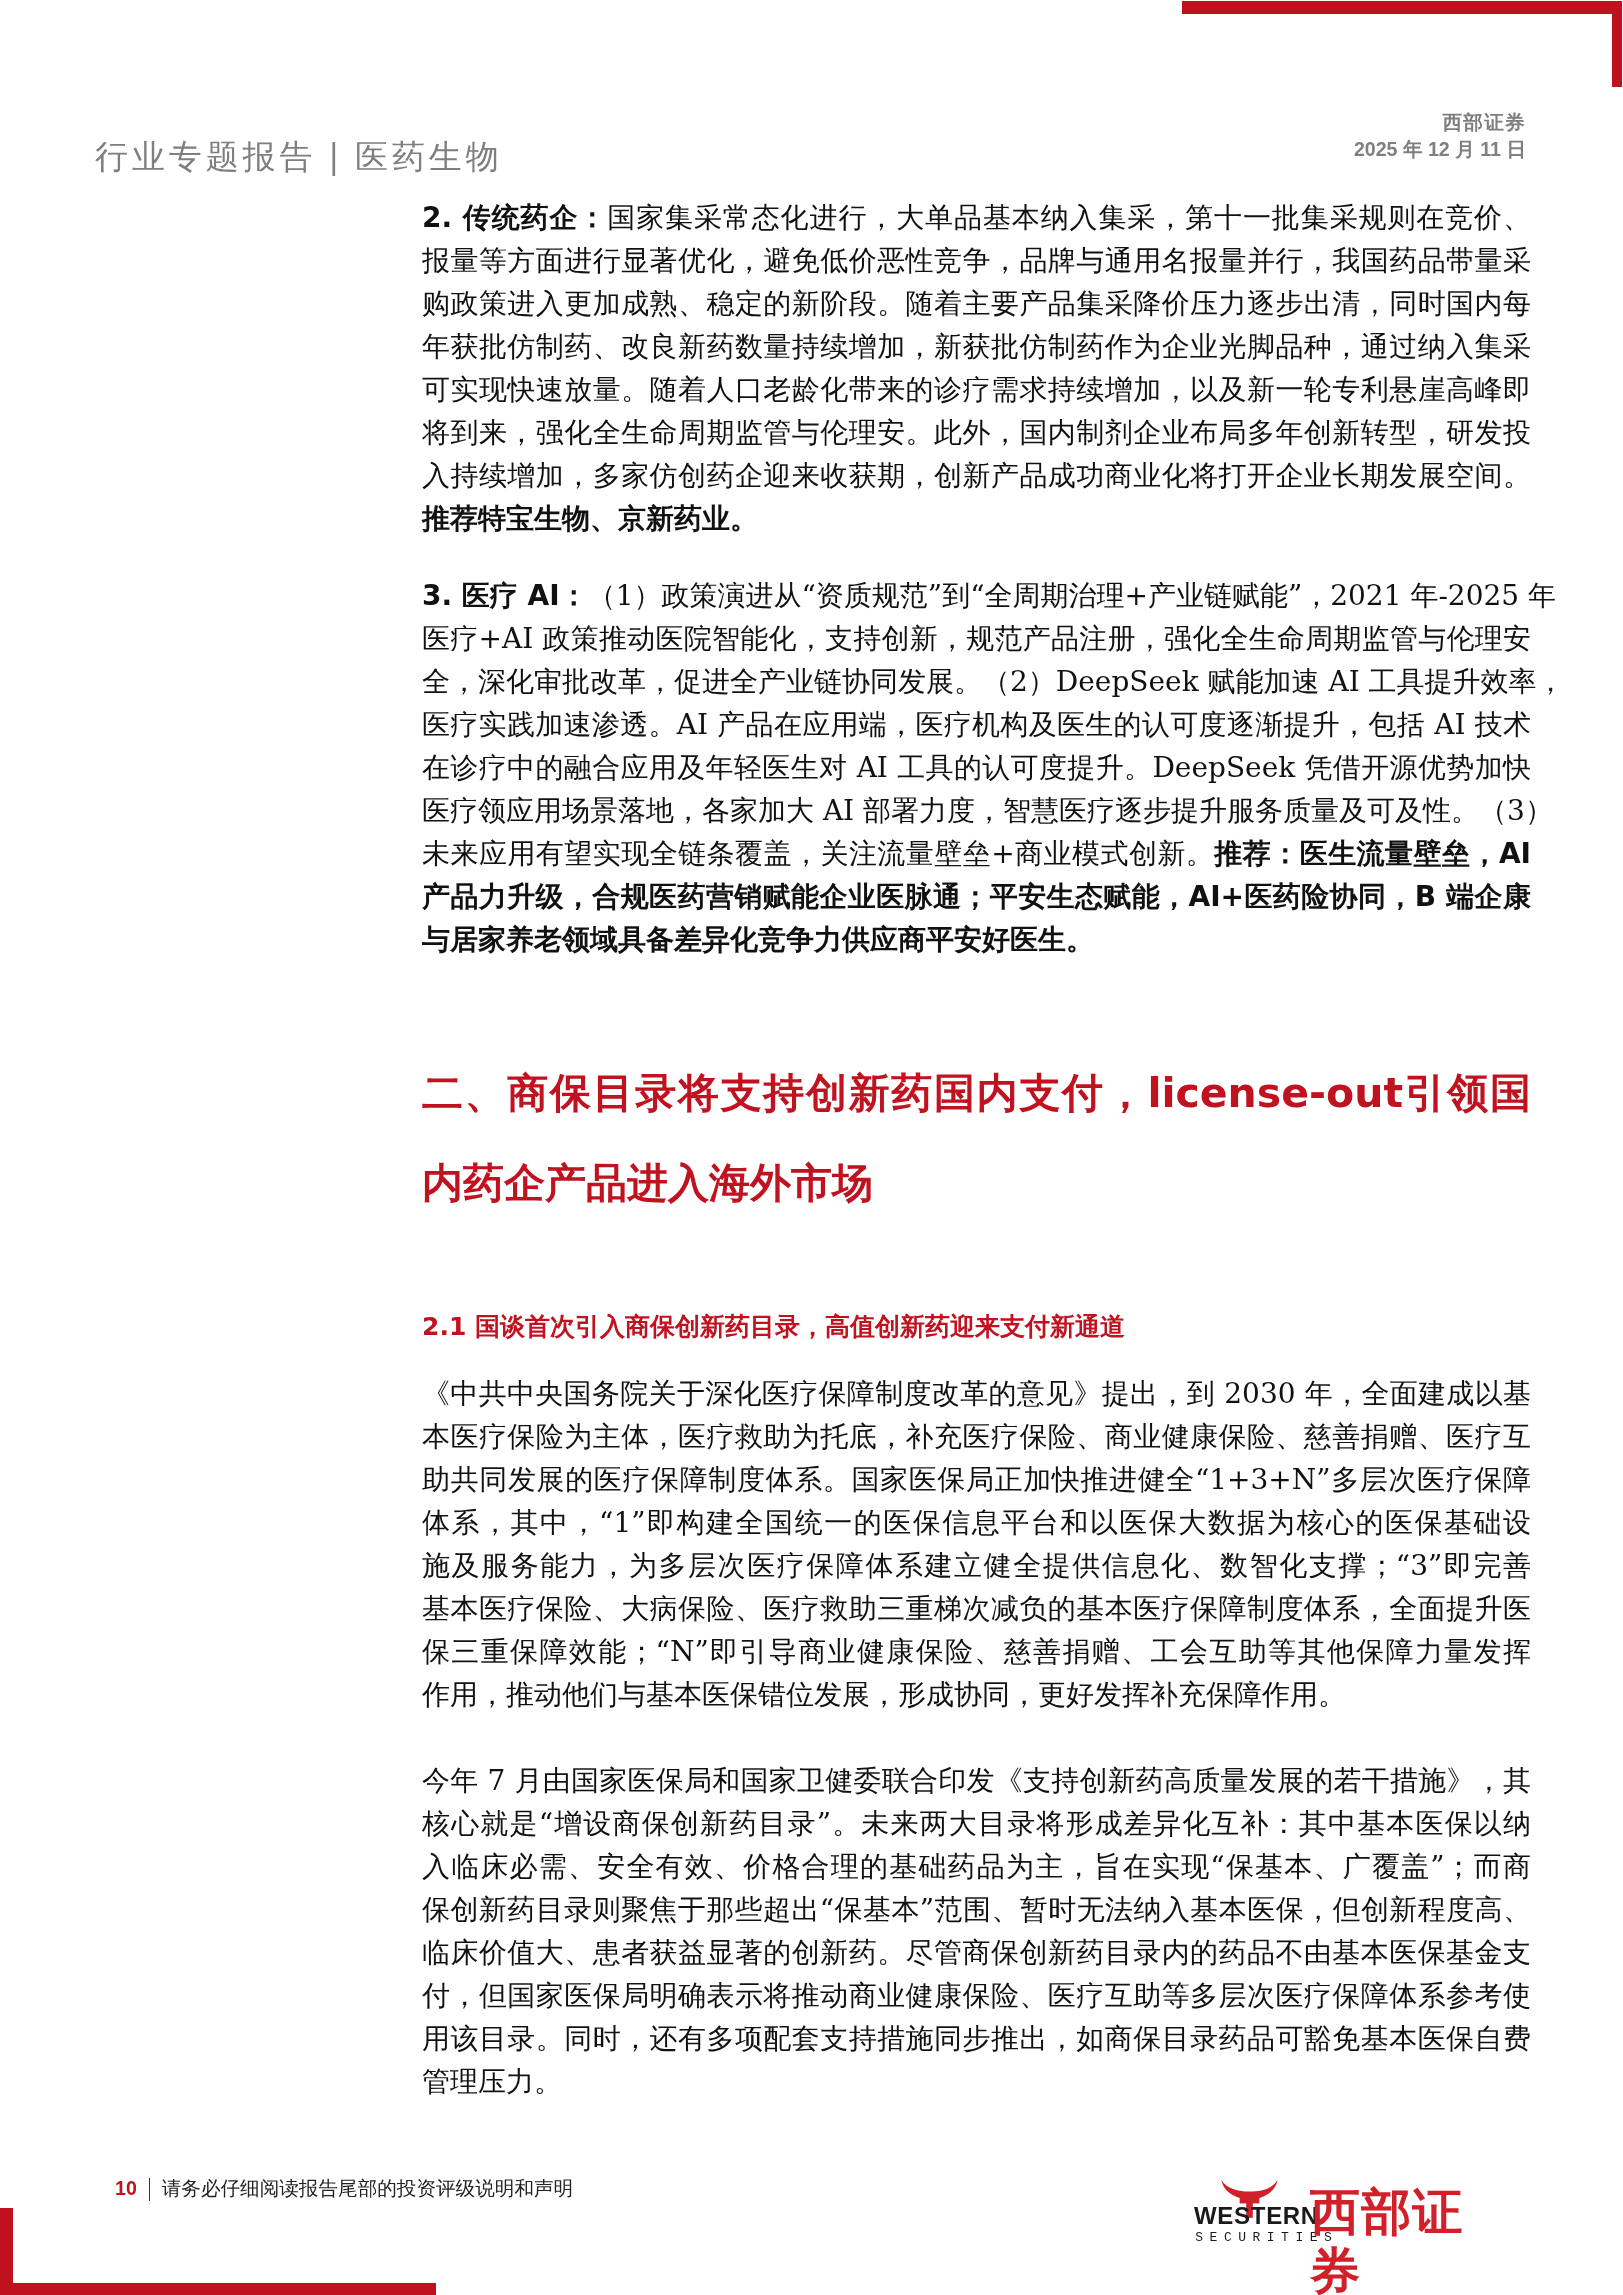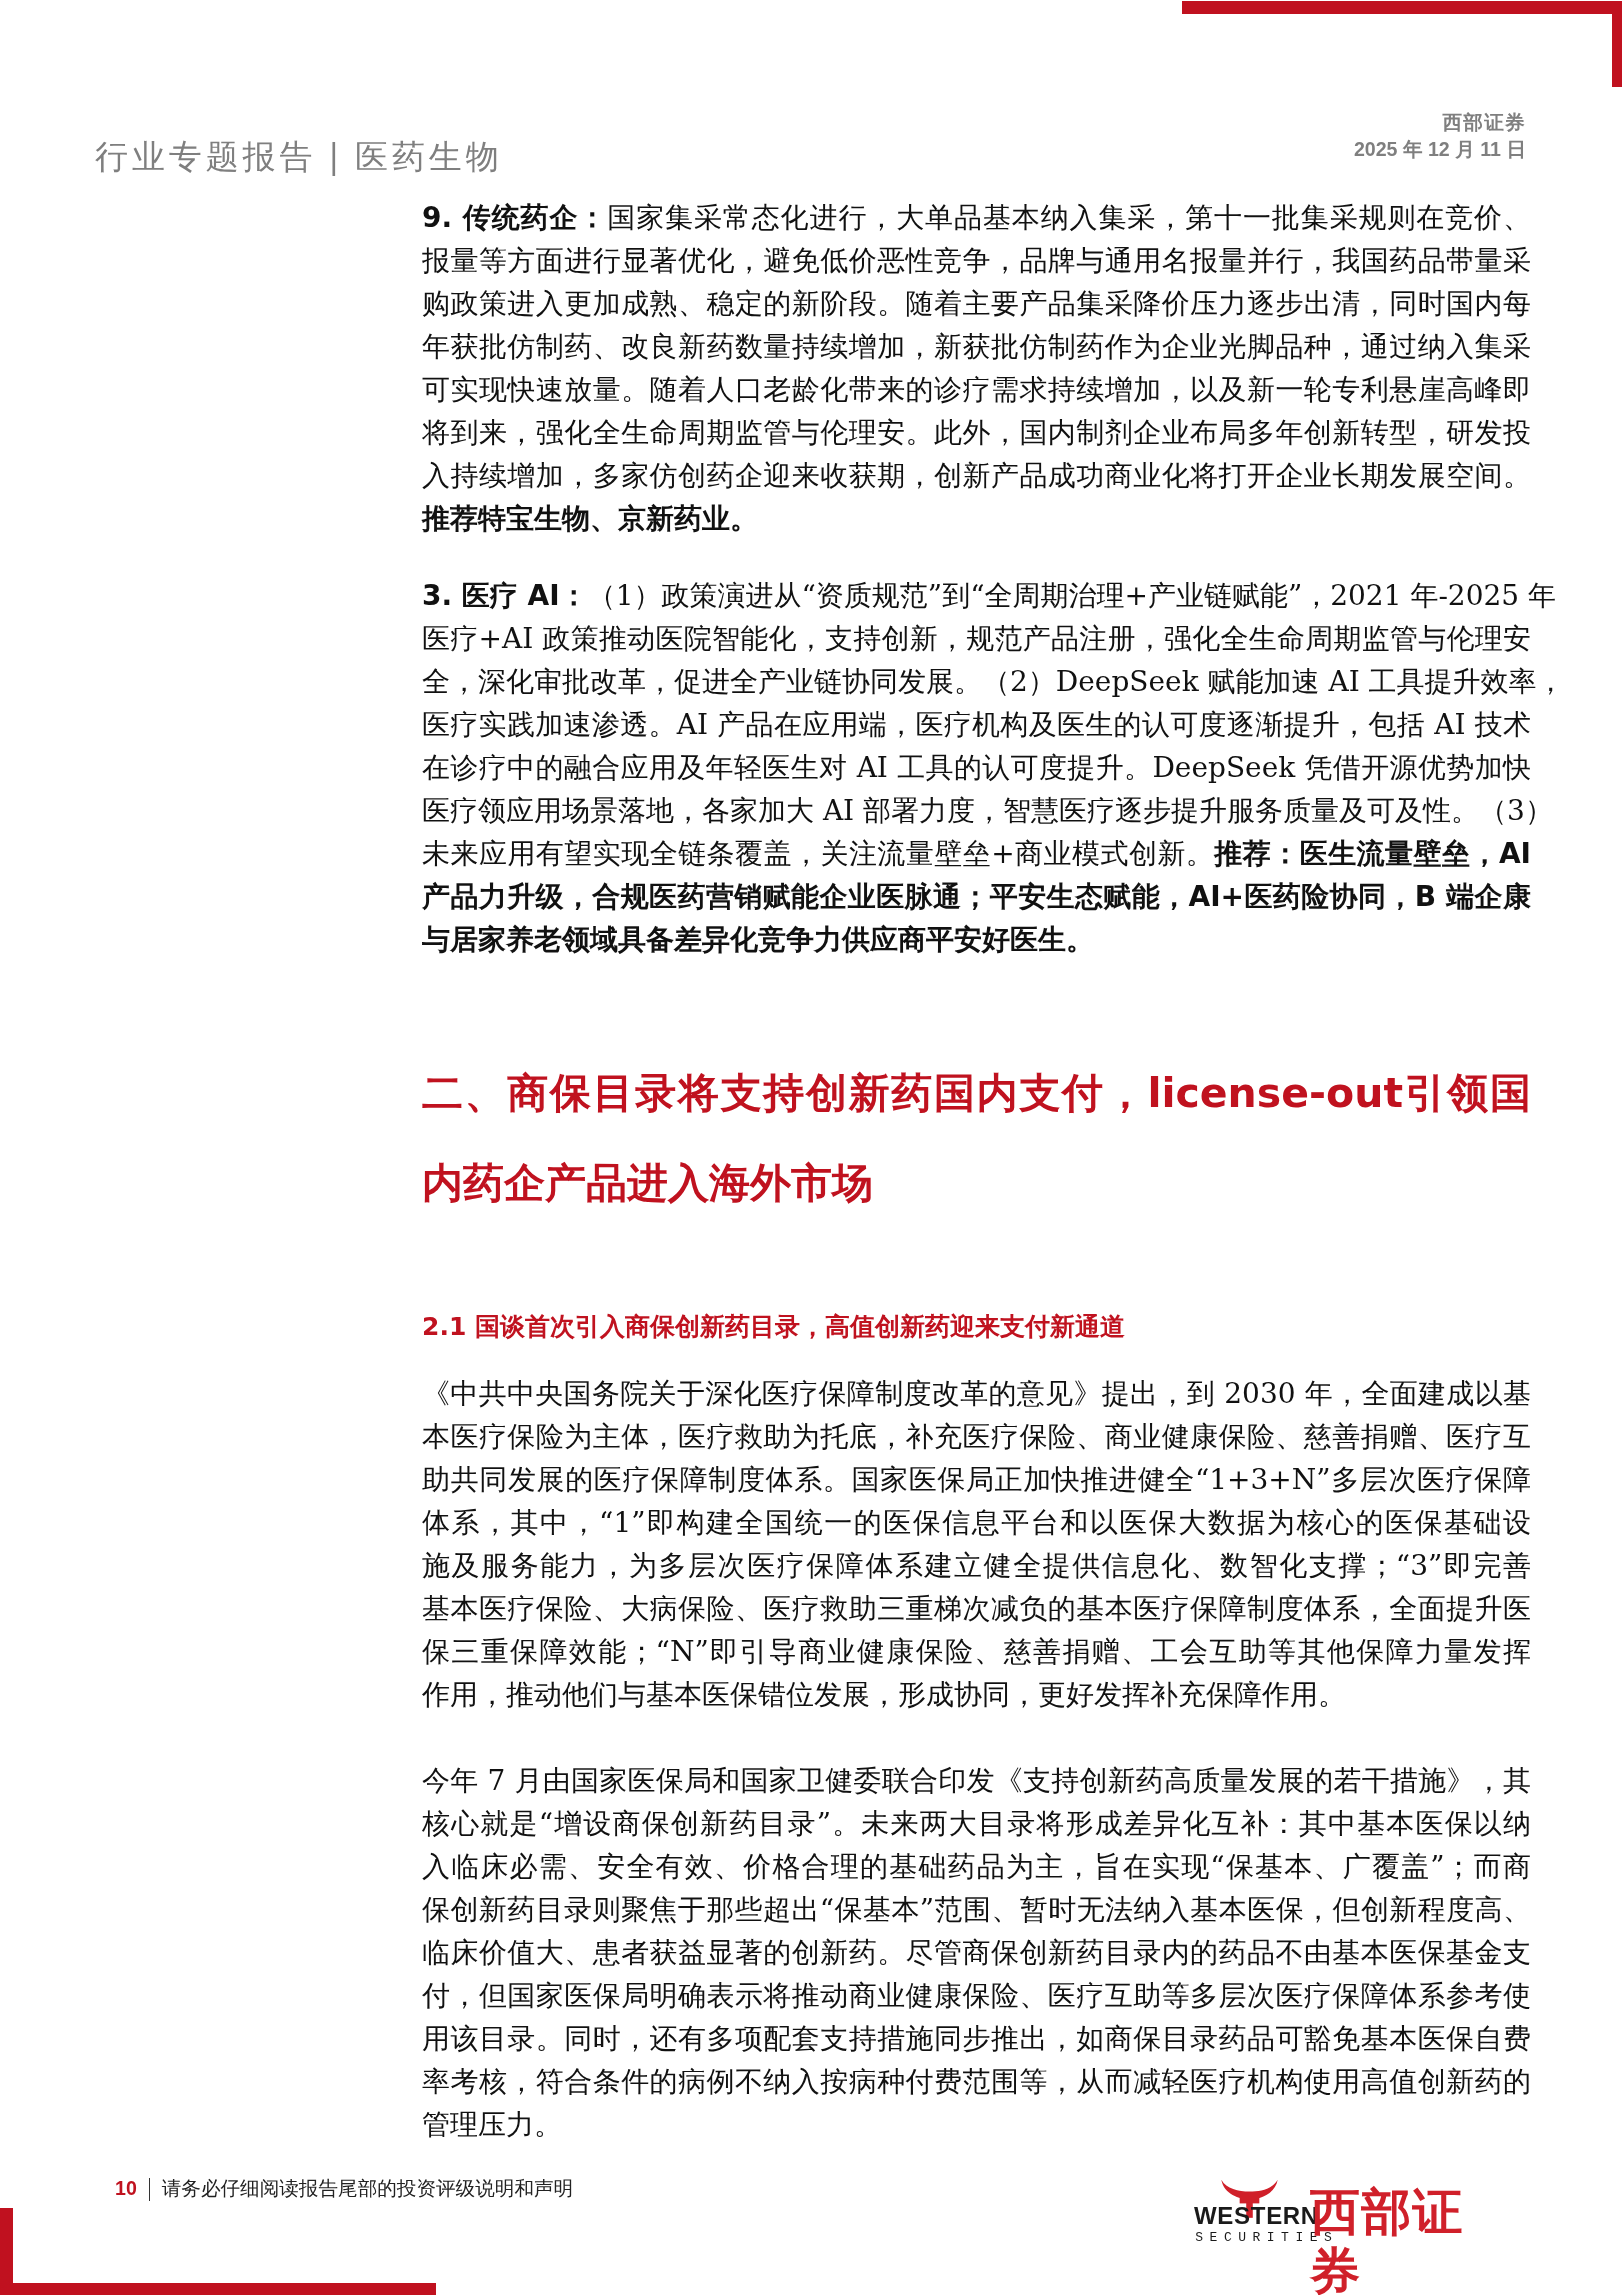--- a/index.html
+++ b/index.html
@@ -48,21 +48,21 @@
 
 <div class="abs hdr-left">
   <span>行业专题报告</span><span class="sep">|</span><span>医药生物</span>
 </div>
 <div class="abs hdr-right">
   <div class="firm">西部证券</div>
   <div class="date">2025 年 12 月 11 日</div>
 </div>
 
 <div class="col" style="top:196px;">
-  <div class="line"><span class="b">9. 传统药企：</span><span>国家集采常态化进行，大单品基本纳入集采，第十一批集采规则在竞价、</span></div>
+  <div class="line"><span class="b">2. 传统药企：</span><span>国家集采常态化进行，大单品基本纳入集采，第十一批集采规则在竞价、</span></div>
   <div class="line">报量等方面进行显著优化，避免低价恶性竞争，品牌与通用名报量并行，我国药品带量采</div>
   <div class="line">购政策进入更加成熟、稳定的新阶段。随着主要产品集采降价压力逐步出清，同时国内每</div>
   <div class="line">年获批仿制药、改良新药数量持续增加，新获批仿制药作为企业光脚品种，通过纳入集采</div>
   <div class="line">可实现快速放量。随着人口老龄化带来的诊疗需求持续增加，以及新一轮专利悬崖高峰即</div>
   <div class="line">将到来，强化全生命周期监管与伦理安。此外，国内制剂企业布局多年创新转型，研发投</div>
   <div class="line">入持续增加，多家仿创药企迎来收获期，创新产品成功商业化将打开企业长期发展空间。</div>
   <div class="line last b">推荐特宝生物、京新药业。</div>
 </div>
 
 <div class="col" style="top:574px;">
@@ -96,21 +96,20 @@
 </div>
 
 <div class="col" style="top:1759px;">
   <div class="line">今年 7 月由国家医保局和国家卫健委联合印发《支持创新药高质量发展的若干措施》，其</div>
   <div class="line">核心就是“增设商保创新药目录”。未来两大目录将形成差异化互补：其中基本医保以纳</div>
   <div class="line">入临床必需、安全有效、价格合理的基础药品为主，旨在实现“保基本、广覆盖”；而商</div>
   <div class="line">保创新药目录则聚焦于那些超出“保基本”范围、暂时无法纳入基本医保，但创新程度高、</div>
   <div class="line">临床价值大、患者获益显著的创新药。尽管商保创新药目录内的药品不由基本医保基金支</div>
   <div class="line">付，但国家医保局明确表示将推动商业健康保险、医疗互助等多层次医疗保障体系参考使</div>
   <div class="line">用该目录。同时，还有多项配套支持措施同步推出，如商保目录药品可豁免基本医保自费</div>
-  <div class="line">率考核，符合条件的病例不纳入按病种付费范围等，从而减轻医疗机构使用高值创新药的</div>
   <div class="line last">管理压力。</div>
 </div>
 
 <div class="abs footer-text">
   <span class="pg">10</span><span class="sep"></span><span class="note">请务必仔细阅读报告尾部的投资评级说明和声明</span>
 </div>
 
 <div class="abs logo">
   <svg class="horn" width="59" height="41" viewBox="0 0 90 62">
     <path d="M2 4 C 6 26, 30 34, 45 34 C 60 34, 84 26, 88 4 C 80 18, 62 22, 45 22 C 28 22, 10 18, 2 4 Z" fill="#d0202a"></path>

